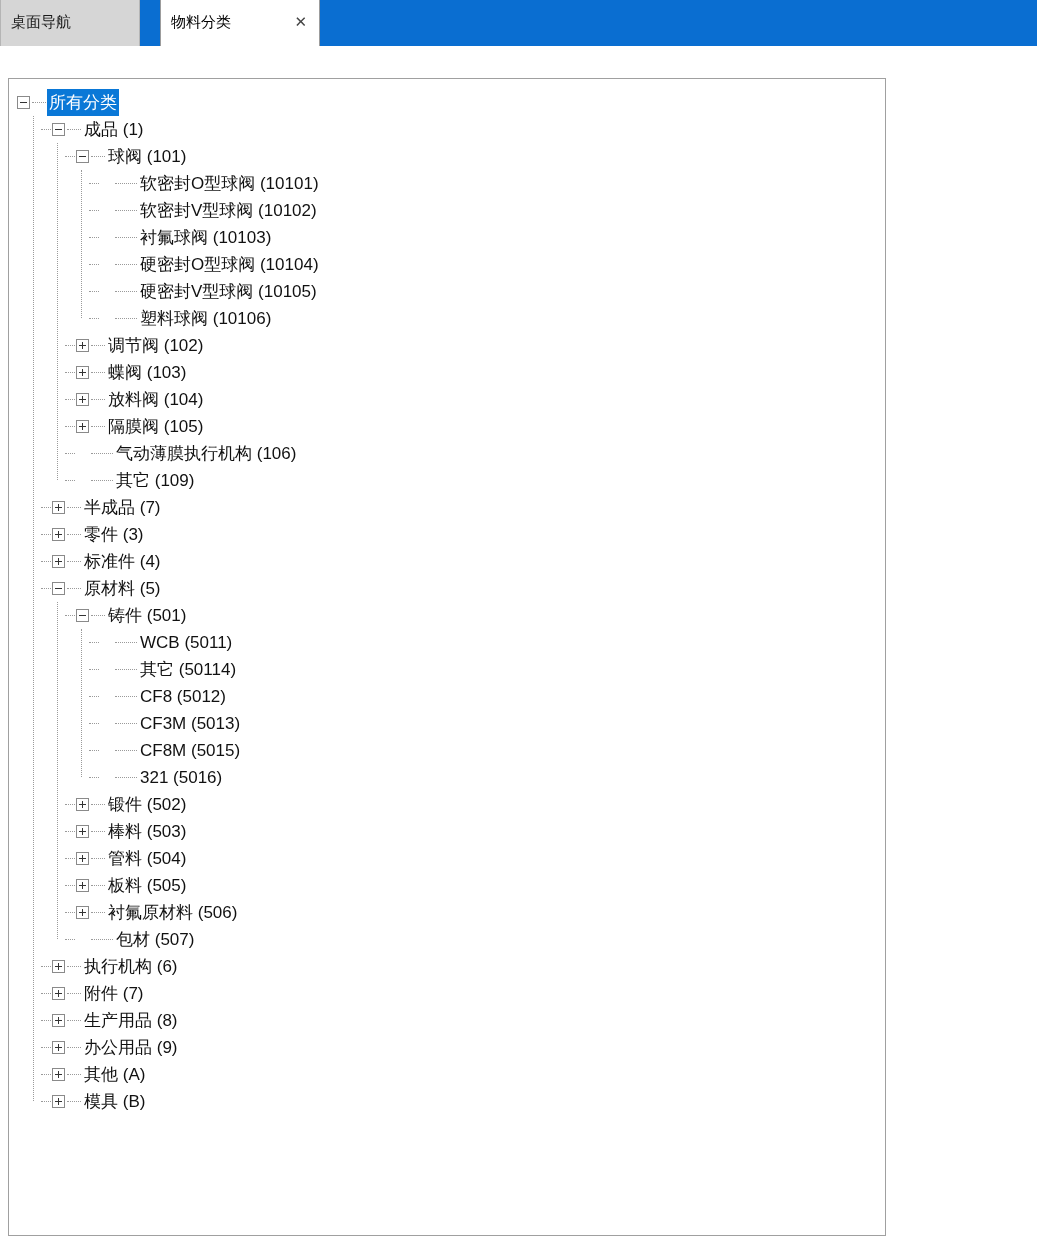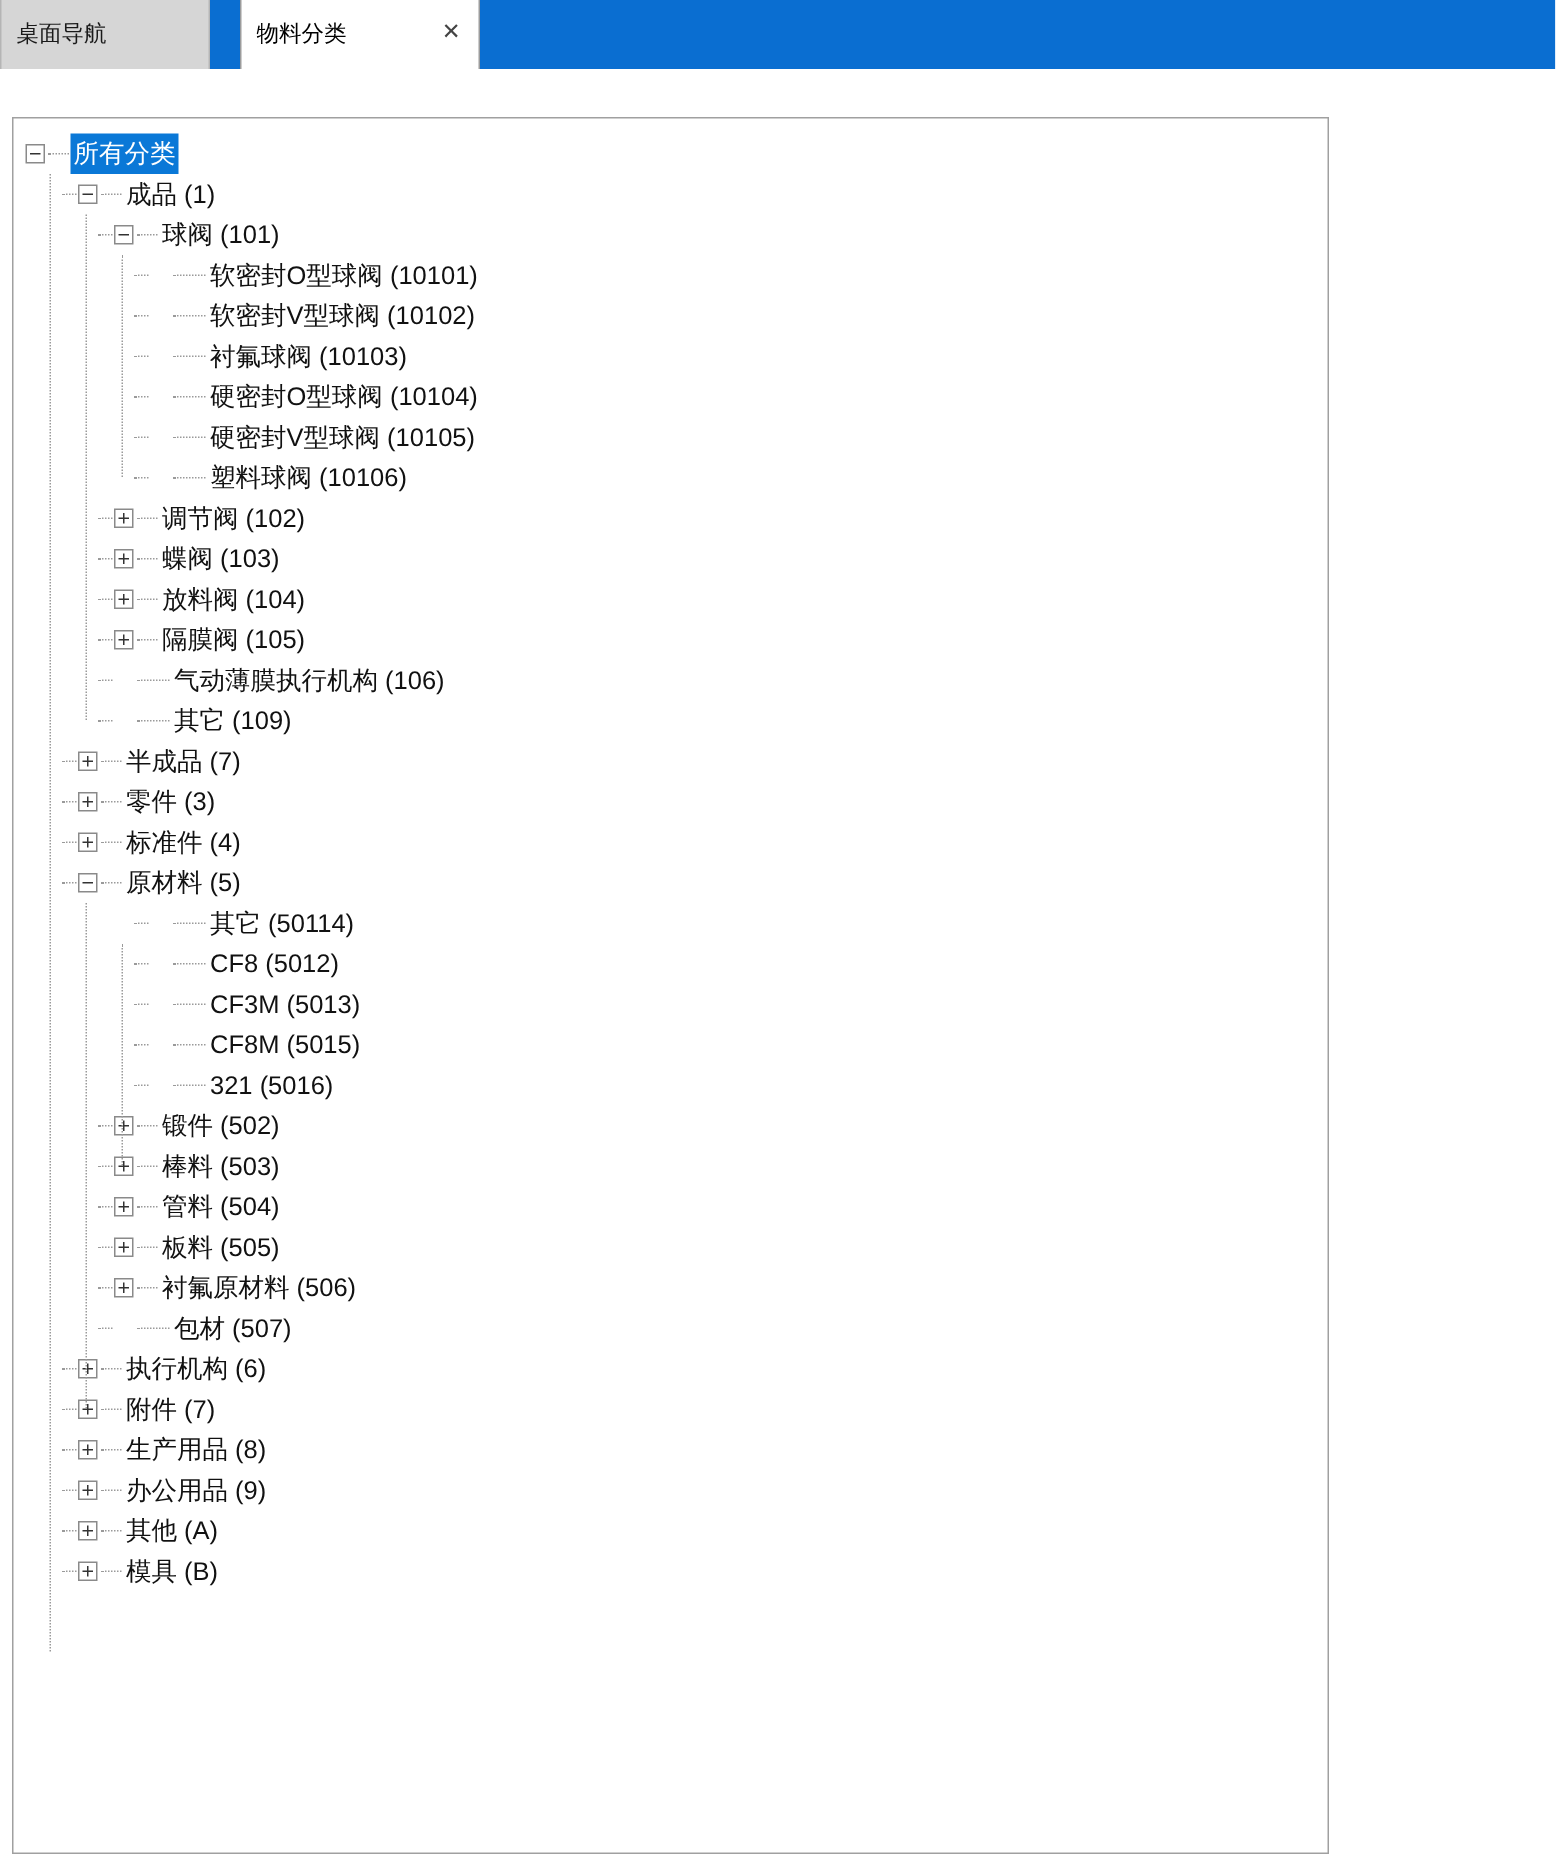--- a/index.html
+++ b/index.html
@@ -289,20 +289,32 @@
           <span class="exp plus"></span>
           <span class="dash"></span>
           <span class="label">标准件 (4)</span>
         </div>
         <div class="node" style="padding-left: 24px;">
           <span class="dash" style="width: 10px;"></span>
           <span class="exp"></span>
           <span class="dash"></span>
           <span class="label">原材料 (5)</span>
         </div>
+        <div class="node" style="padding-left: 48px;">
+          <span class="dash" style="width: 10px;"></span>
+          <span class="exp"></span>
+          <span class="dash"></span>
+          <span class="label">铸件 (501)</span>
+        </div>
+        <div class="node" style="padding-left: 72px;">
+          <span class="dash" style="width: 10px;"></span>
+          <span class="exp none"></span>
+          <span class="dash long"></span>
+          <span class="label">WCB (5011)</span>
+        </div>
         <div class="node" style="padding-left: 72px;">
           <span class="dash" style="width: 10px;"></span>
           <span class="exp none"></span>
           <span class="dash long"></span>
           <span class="label">其它 (50114)</span>
         </div>
         <div class="node" style="padding-left: 72px;">
           <span class="dash" style="width: 10px;"></span>
           <span class="exp none"></span>
           <span class="dash long"></span>

